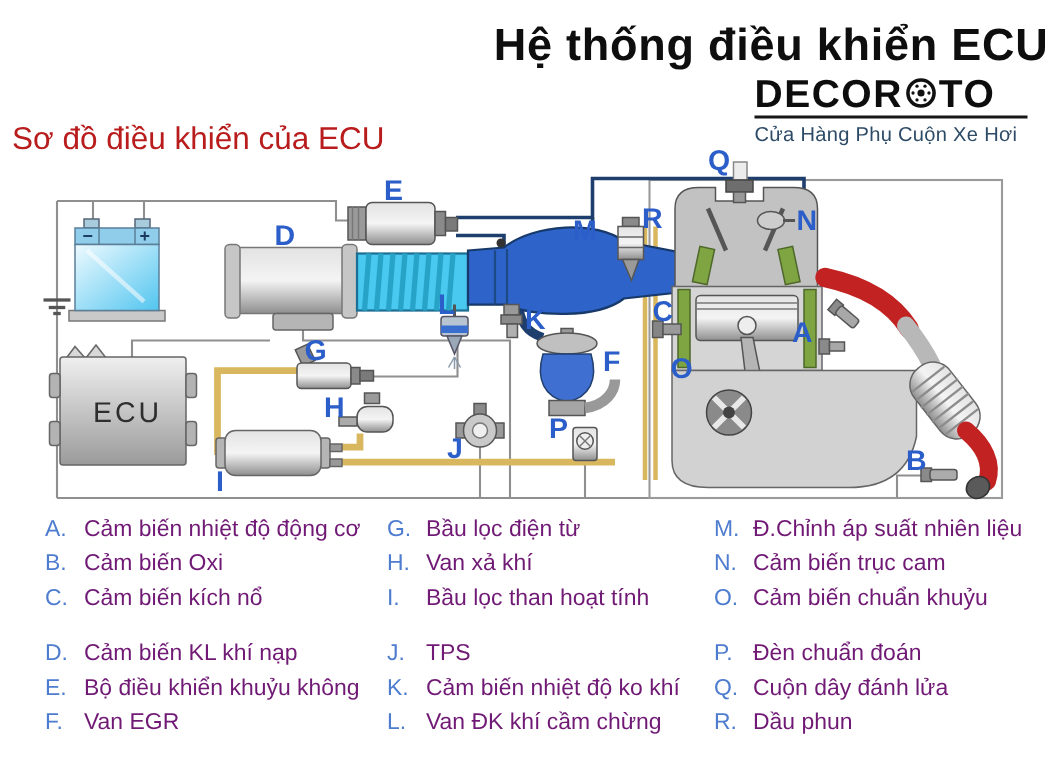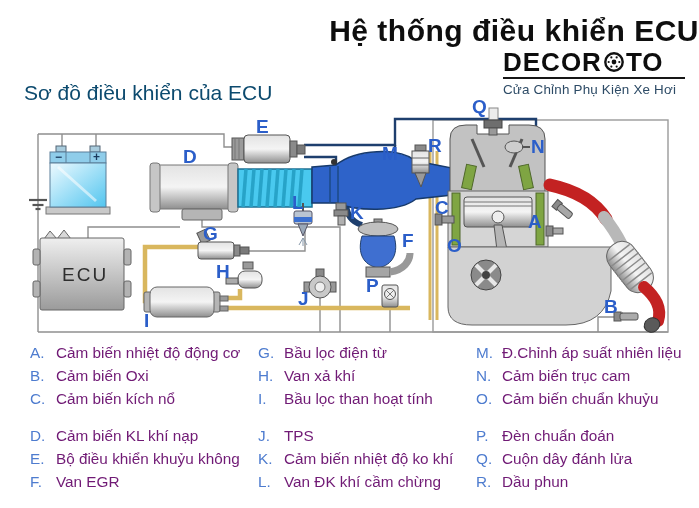--- a/index.html
+++ b/index.html
@@ -1,20 +1,20 @@
 <!DOCTYPE html>
 <html><head>
 <meta charset="utf-8">
 <style>
   html,body{margin:0;padding:0;background:#fff;}
   .page{position:relative;width:699px;height:508px;background:#fff;overflow:hidden;
         font-family:"Liberation Sans",sans-serif;color:#111;}
   .title{position:absolute;top:14px;left:0;width:100%;text-align:right;
          font-size:30px;font-weight:bold;letter-spacing:.5px;color:#0e0e0e;}
-  .subtitle{position:absolute;top:81px;left:24px;font-size:21px;color:#0c4a6e;}
+  .subtitle{position:absolute;top:81px;left:8px;font-size:21px;color:#b91c1c;}
   .logo{position:absolute;top:49px;right:14px;width:182px;}
   .brand{display:flex;align-items:center;font-size:26px;font-weight:bold;
          letter-spacing:1px;color:#0d0d0d;line-height:26px;}
   .brand svg{margin:0 1px;}
   .logo-rule{border:none;border-top:2px solid #161616;margin:2px 0 3px 0;}
   .tagline{font-size:13.4px;color:#2d4b66;letter-spacing:.2px;white-space:nowrap;}
   .diagram{position:absolute;left:0;top:95px;width:699px;height:250px;}
   .lbl{font-family:"Liberation Sans",sans-serif;font-size:19px;font-weight:bold;fill:#2b5ec9;}
   .ecu-txt{font-family:"Liberation Sans",sans-serif;font-size:19px;fill:#2e2e2e;letter-spacing:2px;}
   .batt-sign{font-family:"Liberation Sans",sans-serif;font-size:12px;font-weight:bold;fill:#1b3a5e;}
@@ -45,21 +45,21 @@
         <circle cx="17.8" cy="12" r="1.2" fill="#111"></circle>
           <circle cx="14.9" cy="17" r="1.2" fill="#111"></circle>
         <circle cx="9.1" cy="17" r="1.2" fill="#111"></circle>
           <circle cx="6.2" cy="12" r="1.2" fill="#111"></circle>
         <circle cx="9.1" cy="7" r="1.2" fill="#111"></circle>
           <circle cx="14.9" cy="7" r="1.2" fill="#111"></circle>
       </svg>
       <span>TO</span>
     </div>
     <hr class="logo-rule">
-    <div class="tagline">Cửa Chỉnh Phụ Kiện Xe Hơi</div>
+    <div class="tagline">Cửa Hàng Phụ Cuộn Xe Hơi</div>
   </div>
 
   <svg class="diagram" viewBox="0 0 699 250">
     <defs>
       <linearGradient id="gMetal" x1="0" y1="0" x2="0" y2="1">
         <stop offset="0" stop-color="#efefef"></stop>
           <stop offset="1" stop-color="#9b9b9b"></stop>
       </linearGradient>
       <linearGradient id="gCyl" x1="0" y1="0" x2="0" y2="1">
         <stop offset="0" stop-color="#e3e3e3"></stop>

